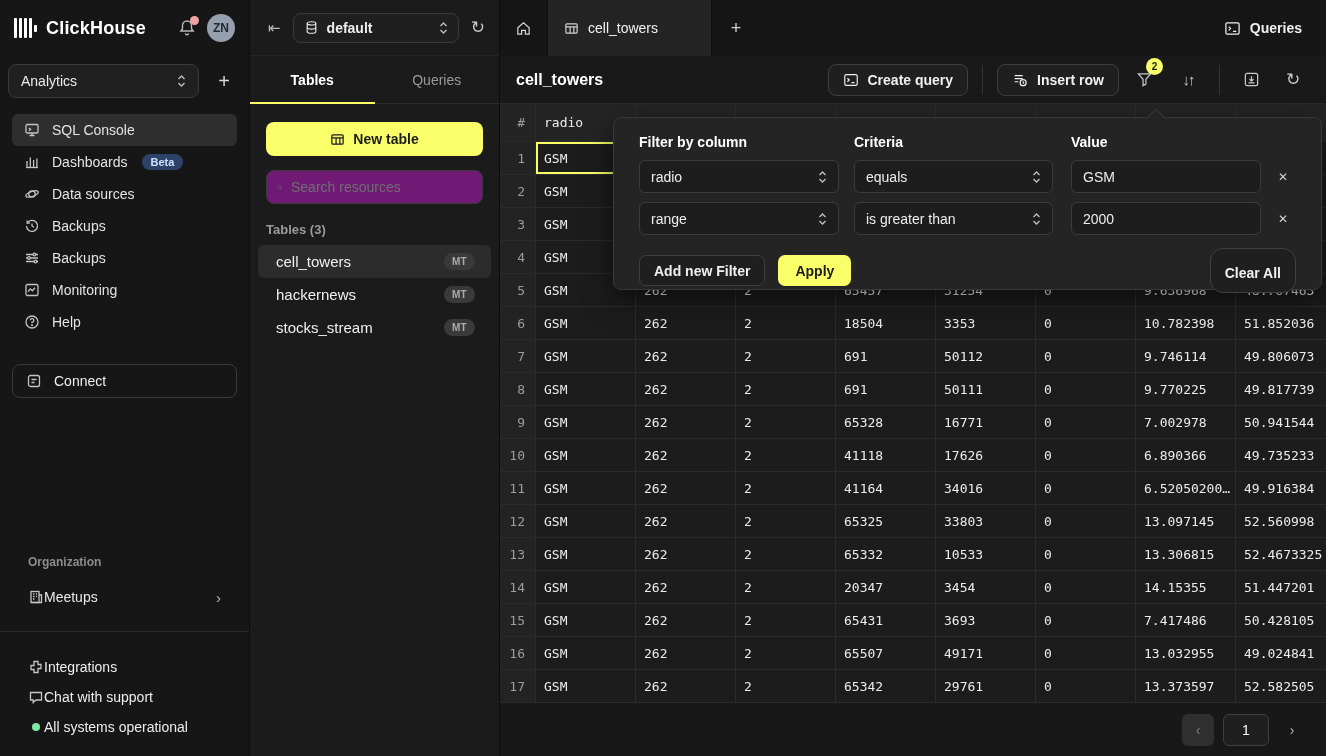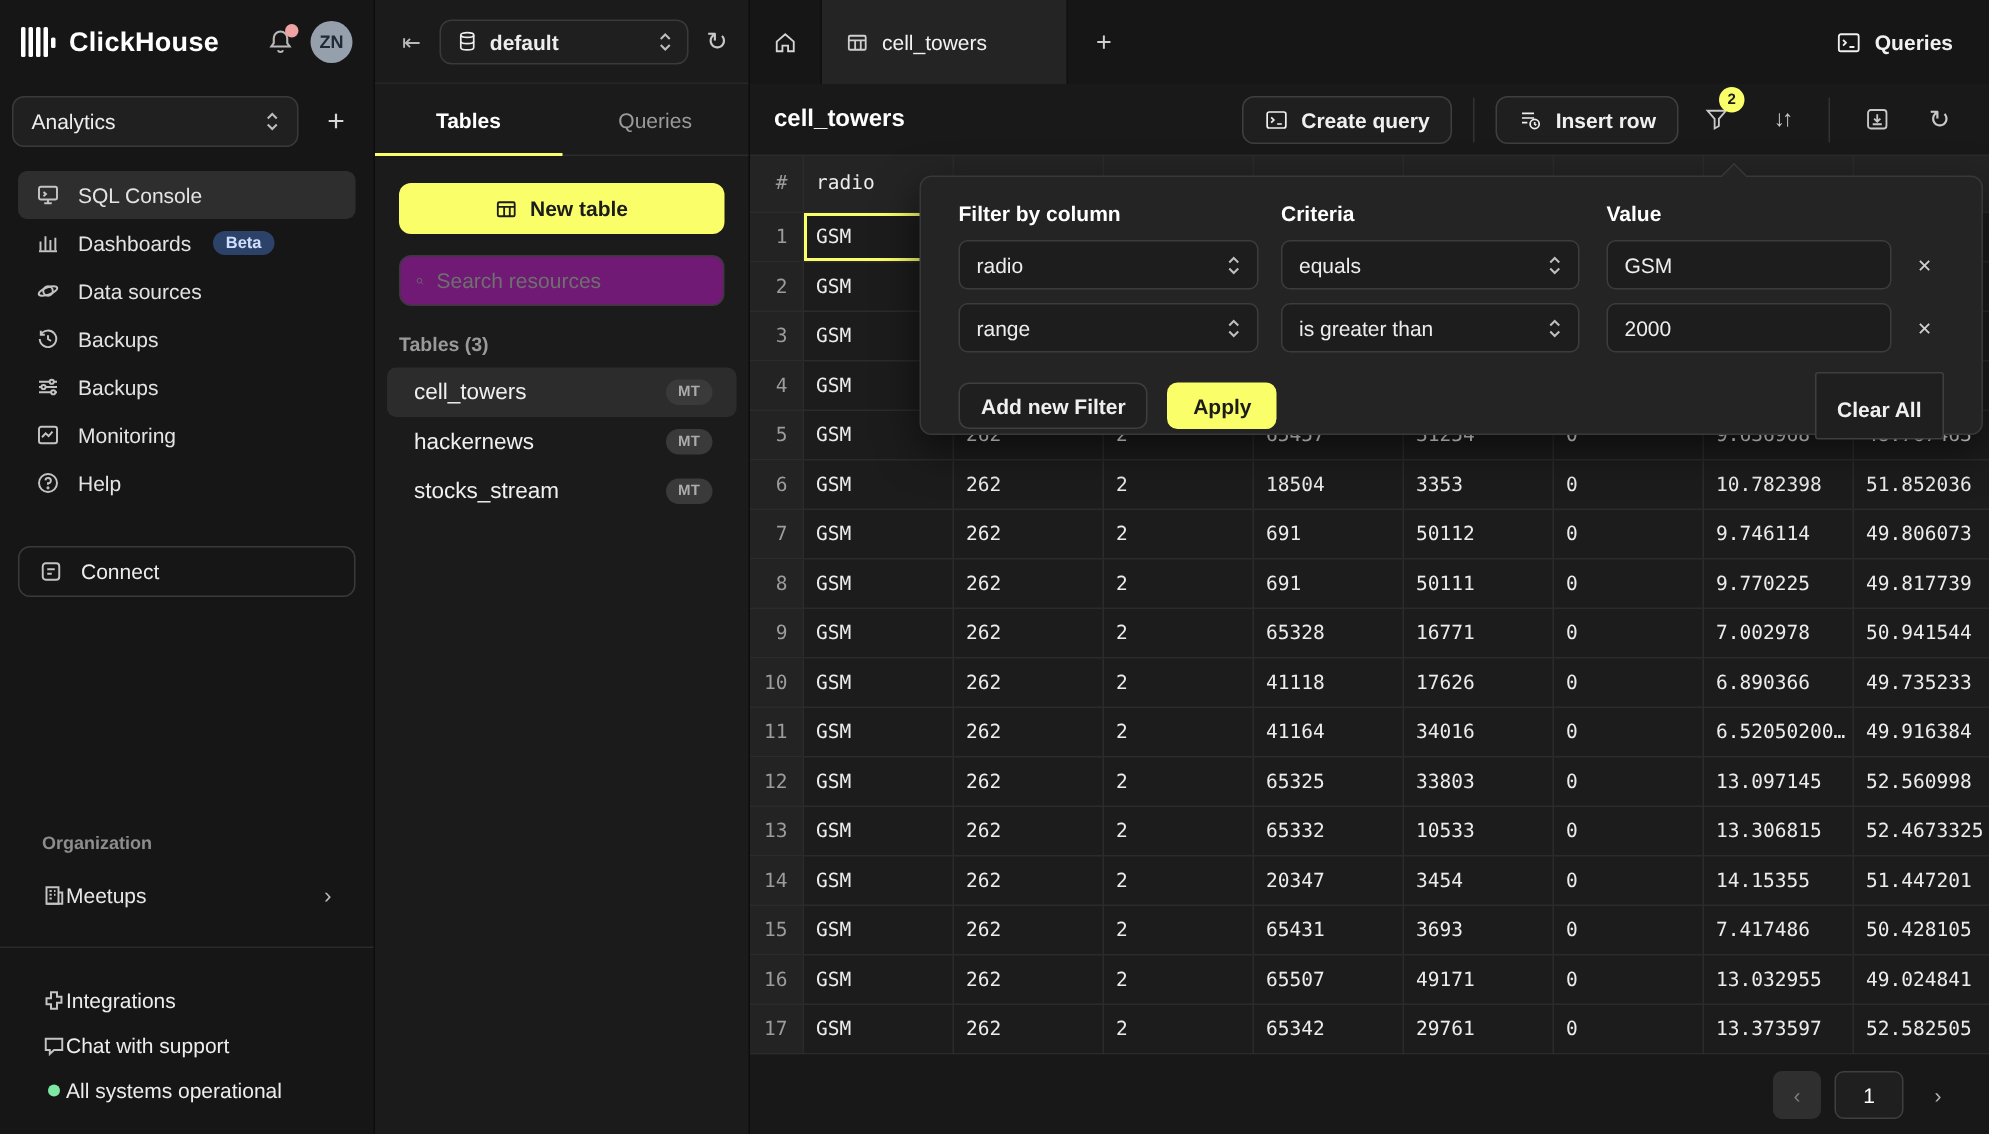--- a/index.html
+++ b/index.html
@@ -104,21 +104,21 @@
   .fp-l1 { width:215px; } .fp-l2 { width:217px; }
   .fp-row { display:flex; align-items:center; margin-bottom:9px; }
   .fp-select { width:200px; height:33px; background:#1d1d1d; border:1px solid #3c3c3c; border-radius:6px; display:flex; align-items:center; padding:0 11px; font-size:14px; color:#ededed; margin-right:15px; }
   .fp-select .sel-caret { margin-left:auto; }
   .fp-select.crit { width:199px; margin-right:18px; }
   .fp-input { width:190px; height:33px; background:#1d1d1d; border:1px solid #3c3c3c; border-radius:6px; padding:0 11px; font-size:14px; color:#ededed; font-family:inherit; outline:none; }
   .fp-x { margin-left:auto; width:26px; height:26px; background:transparent; border:none; color:#d0d0d0; font-size:12px; display:flex; align-items:center; justify-content:center; }
   .fp-actions { display:flex; align-items:center; margin-top:13px; }
   .fp-add { height:31px; border:1px solid #3f3f3f; background:#1f1f1f; border-radius:7px; padding:0 14px; color:#f0f0f0; font-size:14px; font-weight:600; font-family:inherit; }
   .fp-apply { height:31px; margin-left:13px; background:#faff69; border:none; border-radius:7px; padding:0 17px; color:#1c1c1c; font-size:14px; font-weight:600; font-family:inherit; }
-  .fp-clear { height:45px; margin-left:auto; border:1px solid #3f3f3f; background:#1f1f1f; border-radius:2px; padding:16px 14px; color:#f0f0f0; font-size:14px; font-weight:600; font-family:inherit; }
+  .fp-clear { height:45px; margin-left:auto; border:1px solid #3f3f3f; background:#1f1f1f; border-radius:13px; padding:16px 14px; color:#f0f0f0; font-size:14px; font-weight:600; font-family:inherit; }
 
   .sel-caret { width:9px; height:14px; color:#bdbdbd; }
 </style>
 </head>
 <body>
 
 <div class="app">
 
   <aside class="sidebar">
     <div class="sb-header">

